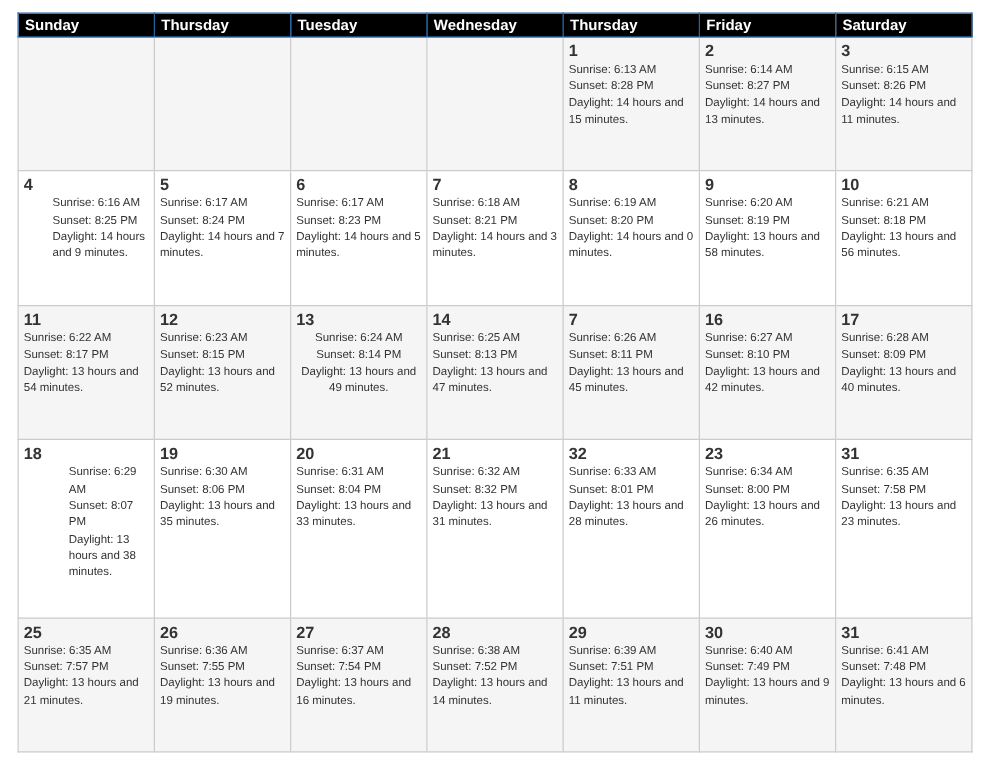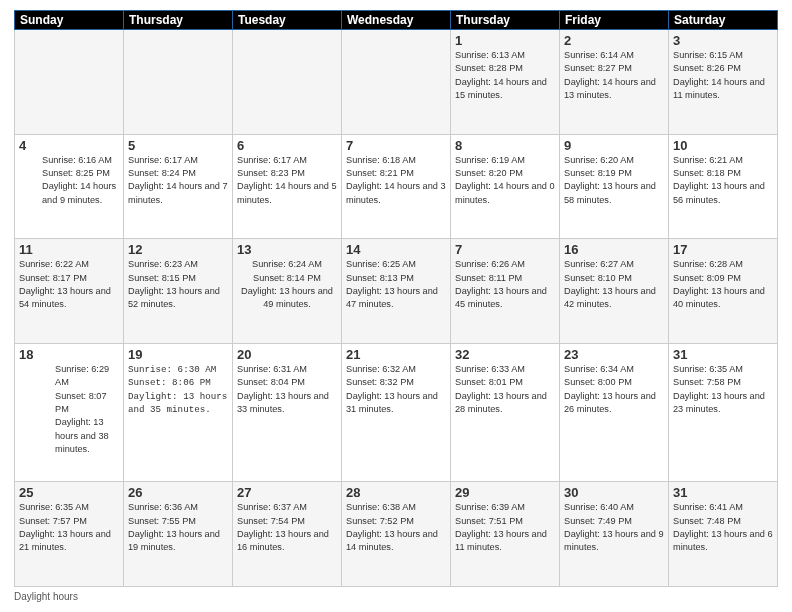--- a/index.html
+++ b/index.html
@@ -237,21 +237,21 @@
         </tr>
         <tr>
           <td>
             <span class="day-number">18</span>
             <div class="day-info" style="white-space: pre-line; margin-left: 36px;">Sunrise: 6:29 AM
 Sunset: 8:07 PM
 Daylight: 13 hours and 38 minutes.</div>
           </td>
           <td>
             <span class="day-number">19</span>
-            <div class="day-info" style="white-space: pre-line; font-family: Liberation Mono, monospace;">Sunrise: 6:30 AM
+            <div class="day-info" style="white-space: pre-line;">Sunrise: 6:30 AM
 Sunset: 8:06 PM
 Daylight: 13 hours and 35 minutes.</div>
           </td>
           <td>
             <span class="day-number">20</span>
             <div class="day-info" style="white-space: pre-line;">Sunrise: 6:31 AM
 Sunset: 8:04 PM
 Daylight: 13 hours and 33 minutes.</div>
           </td>
           <td>
@@ -319,16 +319,13 @@
           <td>
             <span class="day-number">31</span>
             <div class="day-info" style="white-space: pre-line;">Sunrise: 6:41 AM
 Sunset: 7:48 PM
 Daylight: 13 hours and 6 minutes.</div>
           </td>
         </tr>
       </tbody>
   </table>
 
-  <div class="footer">
-    <span>Daylight hours</span>
-  </div>
 </div>
 
 </body></html>

